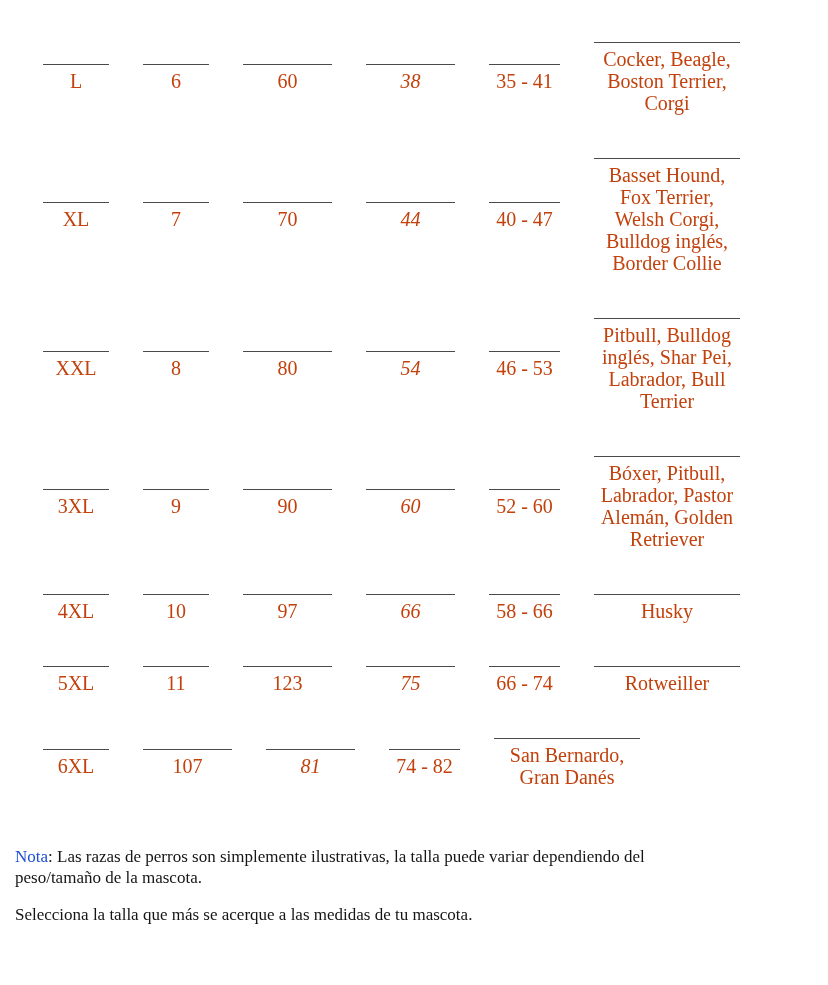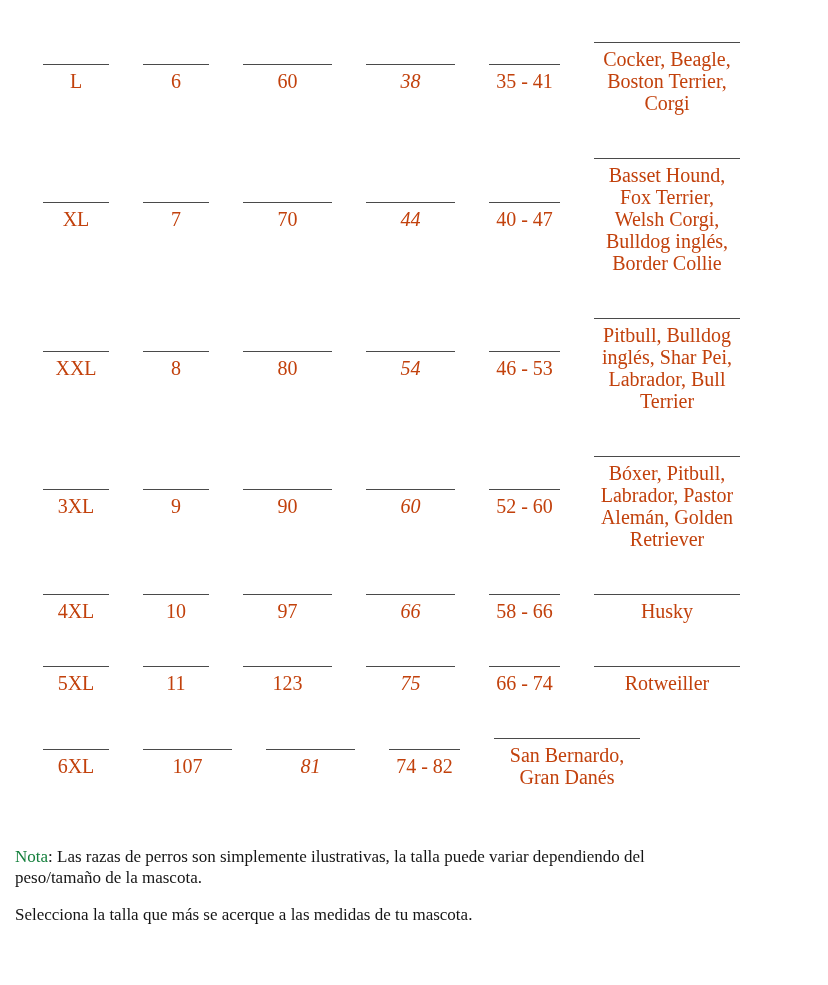--- a/index.html
+++ b/index.html
@@ -252,18 +252,18 @@
         <div class="cell-overline"></div>
         <div class="cell-text">74 - 82</div>
       </div>
       <div class="cell c5">
         <div class="cell-overline"></div>
         <div class="cell-text">San Bernardo, Gran Danés</div>
       </div>
     </div>
   </div>
 
-  <p class="note"><span class="note-label" style="color: #15803d; margin-top: 46px;">Nota</span><span>:</span>
+  <p class="note"><span class="note-label" style="color: #1d4ed8; margin-top: 46px;">Nota</span><span>:</span>
     <span>Las razas de perros son simplemente ilustrativas, la talla puede variar dependiendo del peso/tamaño de la mascota.</span></p>
 
   <p class="instruction">Selecciona la talla que más se acerque a las medidas de tu mascota.</p>
 
 </div>
 
 </body></html>

